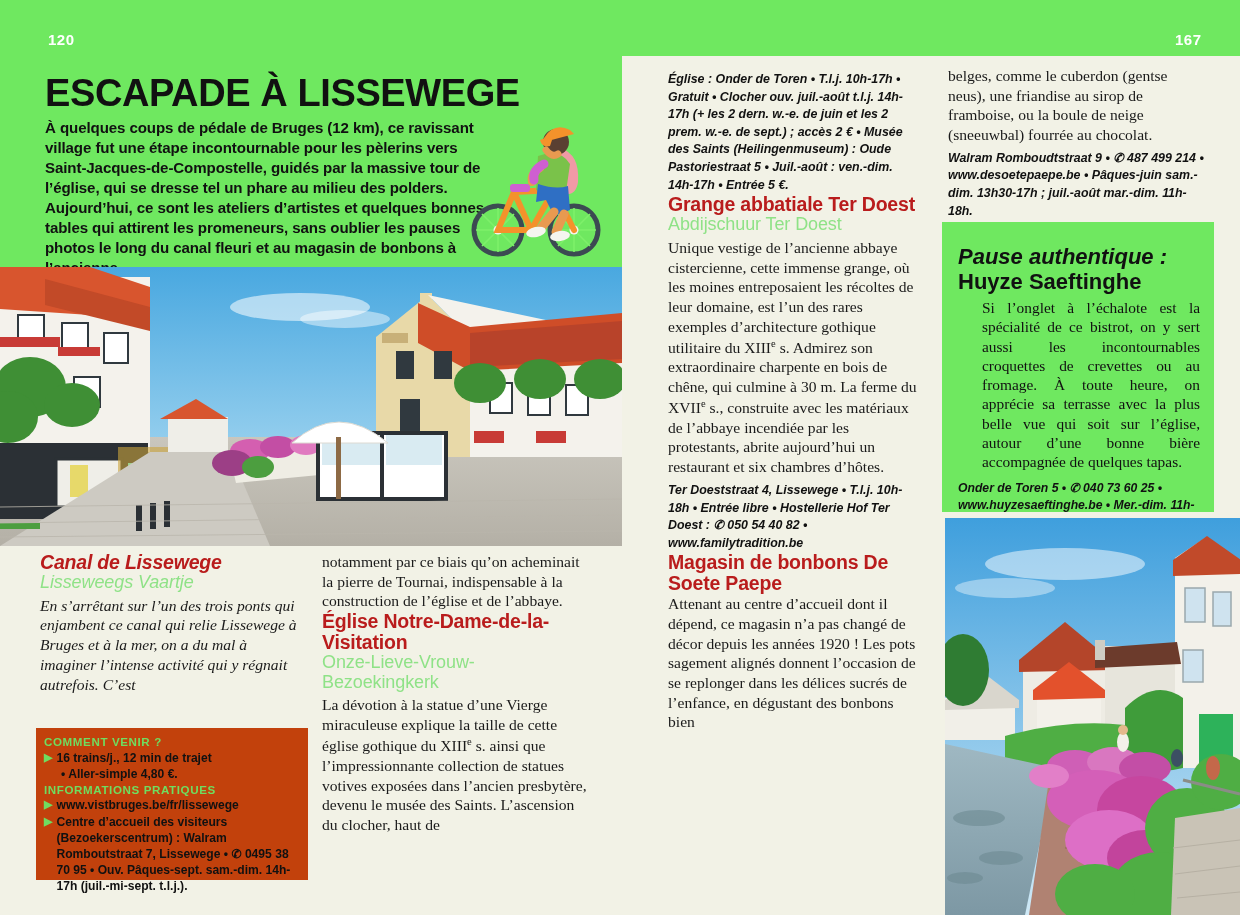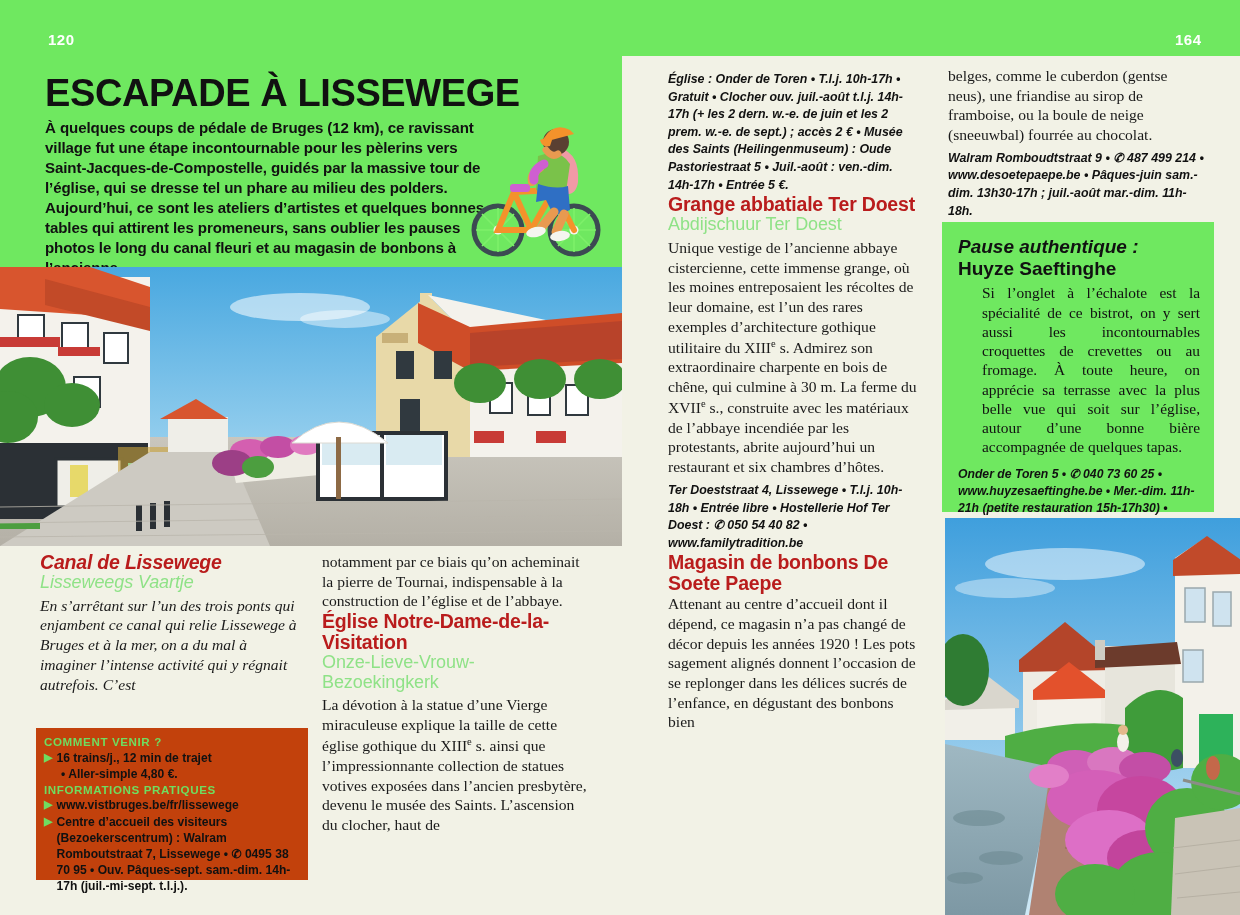--- a/index.html
+++ b/index.html
@@ -91,22 +91,22 @@
     font-size:12.4px;line-height:1.42;color:#111;font-style:italic;font-weight:bold;
     margin-top:5px;
   }
 
   
   .greenbox{
     position:absolute;left:942px;top:222px;width:272px;height:290px;
     background:#6fe860;box-sizing:border-box;padding:14px 14px 10px 16px;
   }
   .gb-title{
-    font-family:"Liberation Sans",sans-serif;font-weight:bold;font-size:19px;
-    line-height:1.14;color:#111;margin:0 0 4px 0;
+    font-family:"Liberation Sans",sans-serif;font-weight:bold;font-size:22px;
+    line-height:1.14;color:#111;margin:8px 0 4px 0;
   }
   .gb-title .it{font-style:italic;}
   .gb-body{font-size:15.4px;line-height:1.25;color:#111;text-align:justify;margin-left:24px;}
   .gb-prac{
     font-family:"Liberation Sans",sans-serif;font-style:italic;font-weight:bold;
     font-size:12.2px;line-height:1.4;color:#111;margin-top:9px;
   }
   .sup{font-size:.68em;vertical-align:super;}
 </style>
 </head>
@@ -302,21 +302,21 @@
       </div>
       <div class="ib-row">
         <span class="tri">▶</span>
         <span>Centre d’accueil des visiteurs (Bezoekerscentrum) : Walram Romboutstraat 7, Lissewege • ✆ 0495 38 70 95 • Ouv. Pâques-sept. sam.-dim. 14h-17h (juil.-mi-sept. t.l.j.).</span>
       </div>
     </div>
   </div>
 
   <div class="right-page"></div>
   <div class="right-sheet"></div>
-  <div class="folio folio-right">164</div>
+  <div class="folio folio-right">167</div>
 
   <div class="col col-r1">
     <div class="prac">Église : Onder de Toren • T.l.j. 10h-17h • Gratuit • Clocher ouv. juil.-août t.l.j. 14h-17h (+ les 2 dern. w.-e. de juin et les 2 prem. w.-e. de sept.) ; accès 2 € • Musée des Saints (Heilingenmuseum) : Oude Pastoriestraat 5 • Juil.-août : ven.-dim. 14h-17h • Entrée 5 €.</div>
 
     <h2 class="head sec">Grange abbatiale Ter Doest</h2>
     <div class="subhead">Abdijschuur Ter Doest</div>
     <p class="body">Unique vestige de l’ancienne abbaye cistercienne, cette immense grange, où les moines entreposaient les récoltes de leur domaine, est l’un des rares exemples d’architecture gothique utilitaire du XIII<span class="sup">e</span> s. Admirez son extraordinaire charpente en bois de chêne, qui culmine à 30 m. La ferme du XVII<span class="sup">e</span> s., construite avec les matériaux de l’abbaye incendiée par les protestants, abrite aujourd’hui un restaurant et six chambres d’hôtes.</p>
     <div class="prac">Ter Doeststraat 4, Lissewege • T.l.j. 10h-18h • Entrée libre • Hostellerie Hof Ter Doest : ✆ 050 54 40 82 • www.familytradition.be</div>
 
     <h2 class="head sec">Magasin de bonbons De Soete Paepe</h2>

